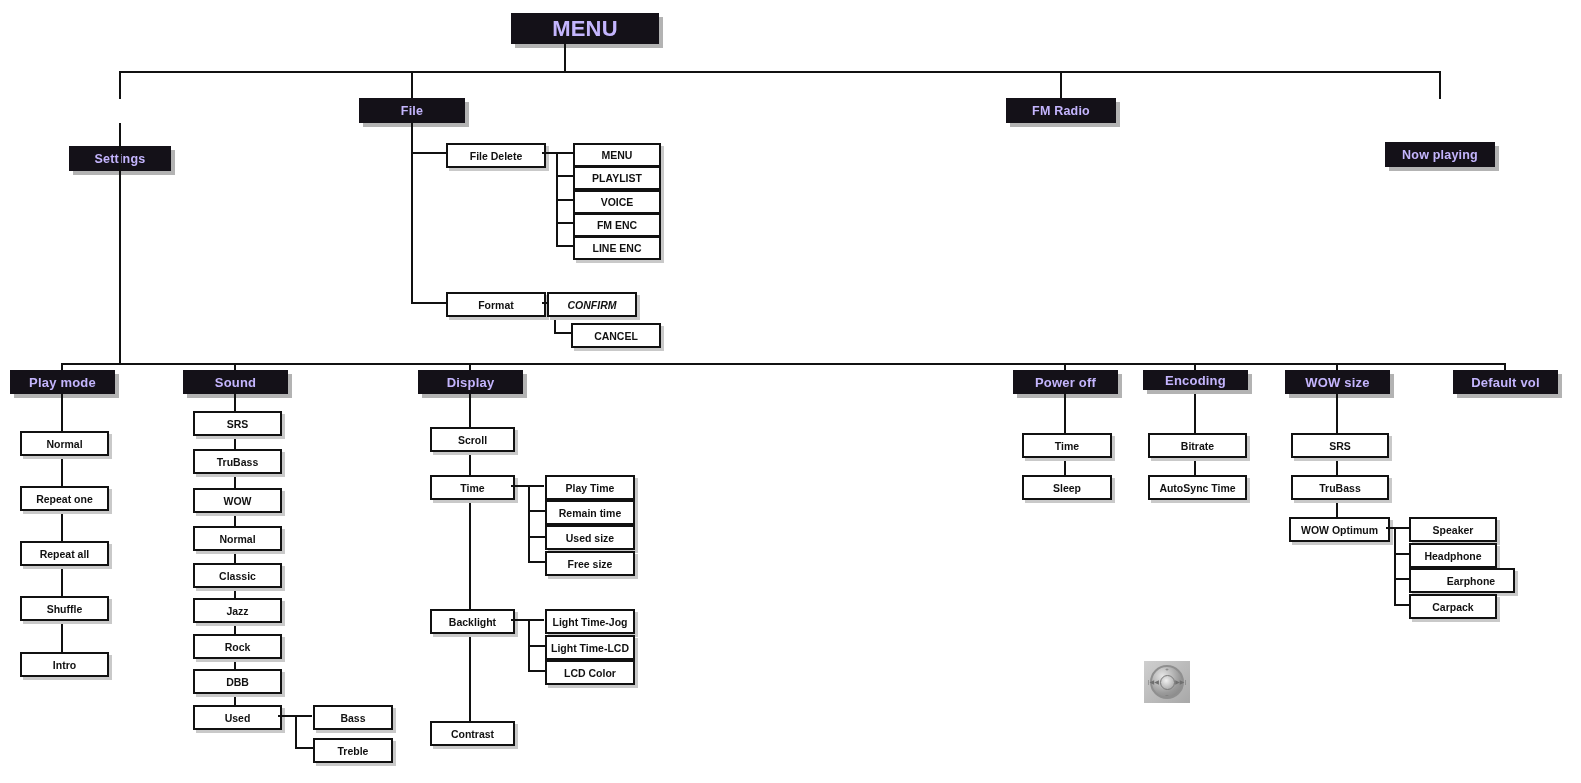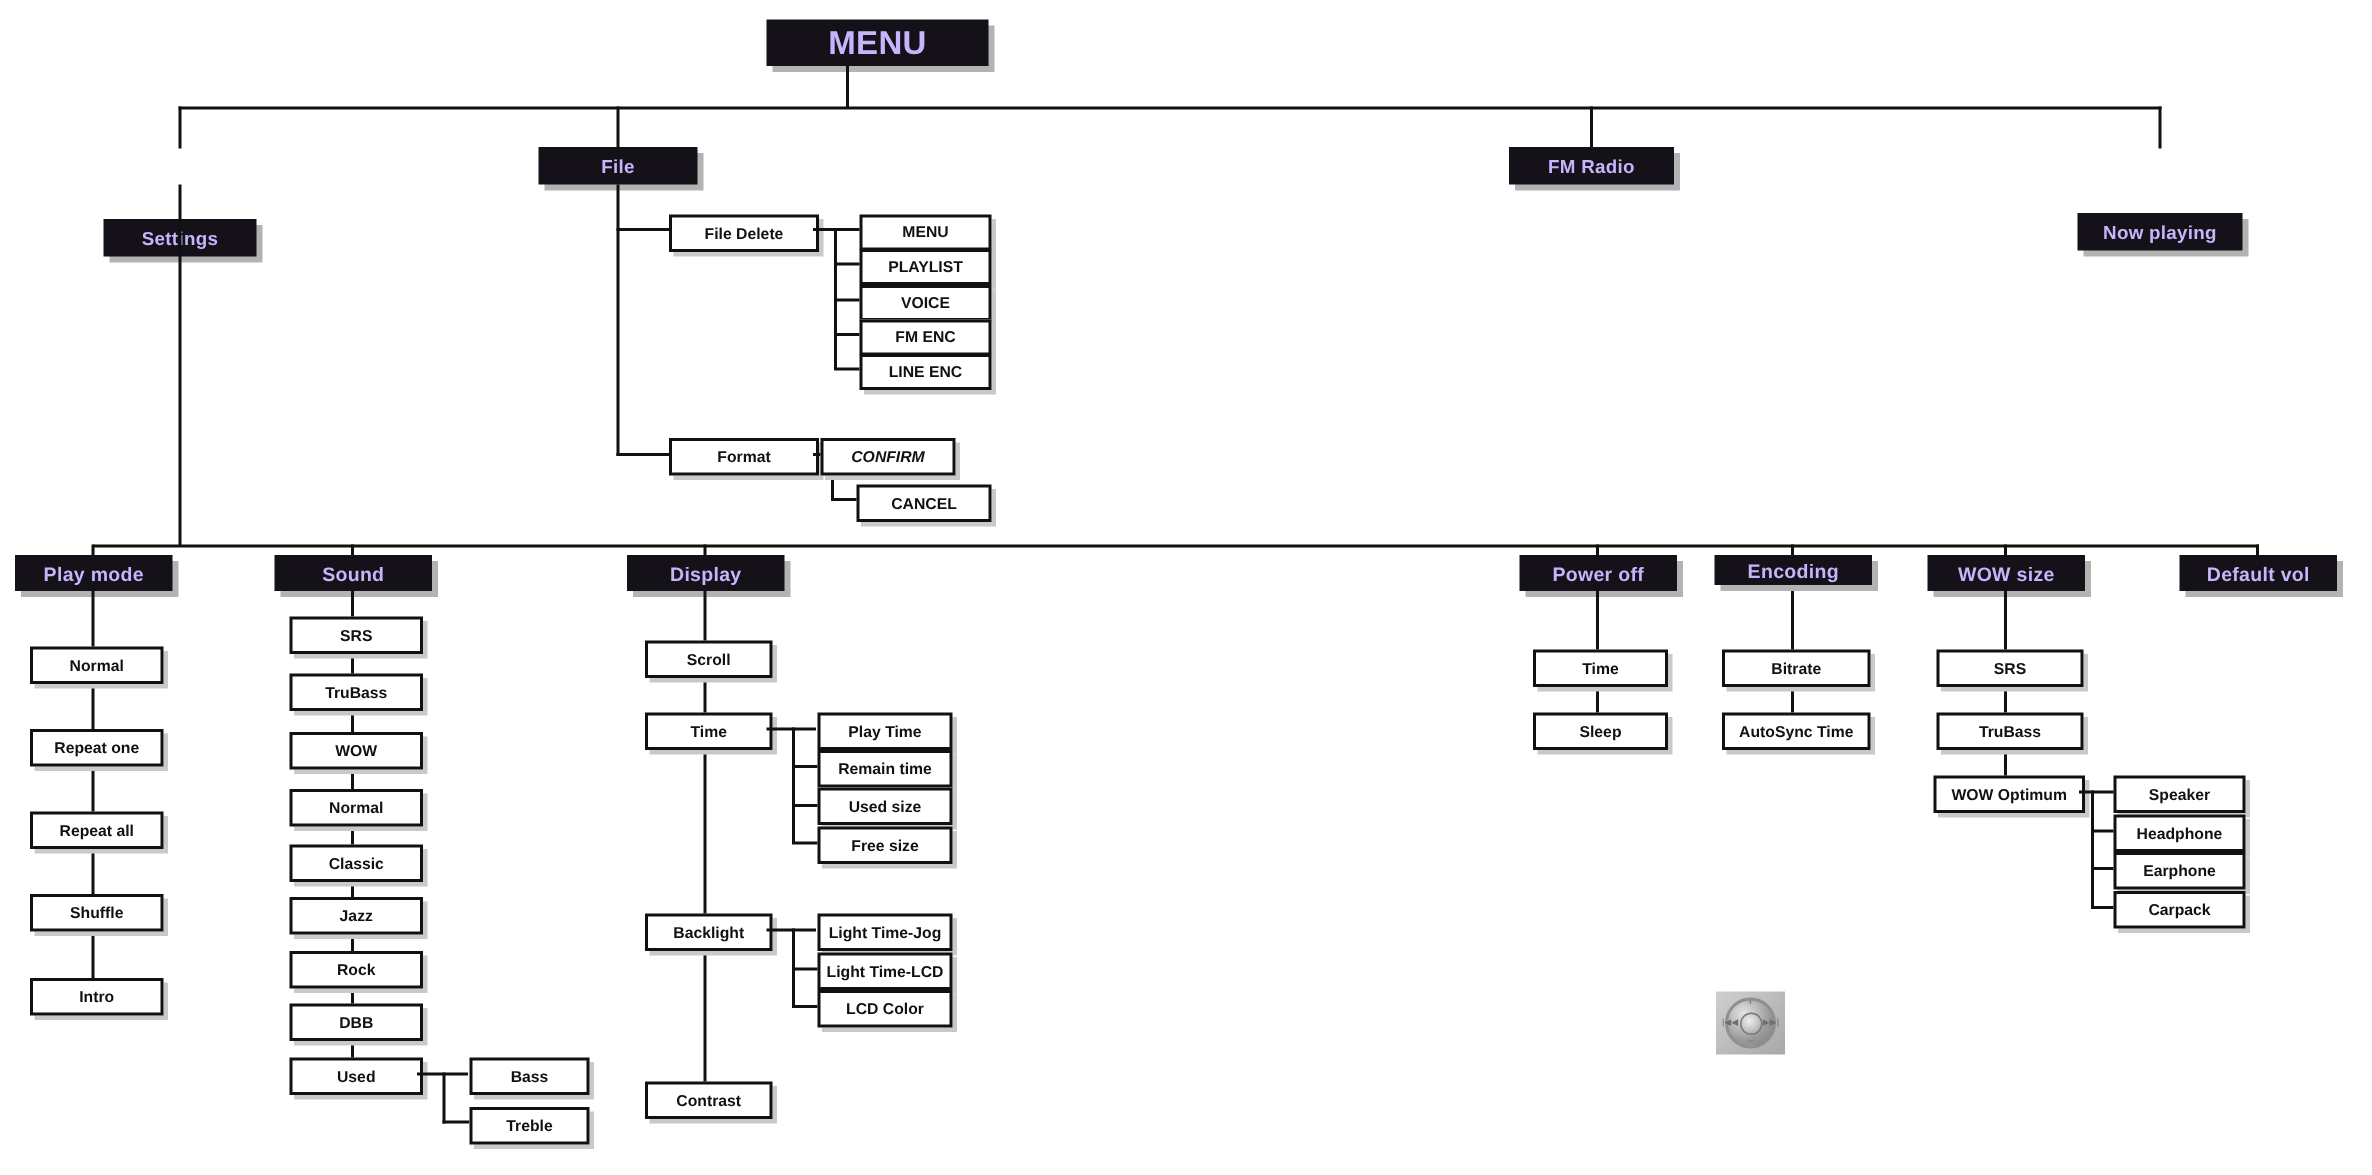--- a/index.html
+++ b/index.html
@@ -185,21 +185,21 @@
   <div class="node-box" style="left:1291px;top:433px;width:94px;height:21px;">SRS</div>
   <div class="node-box" style="left:1291px;top:475px;width:94px;height:21px;">TruBass</div>
   <div class="node-box" style="left:1289px;top:517px;width:97px;height:21px;">WOW Optimum</div>
   <div class="ln" style="left:1386px;top:527px;width:25px;height:2px;"></div>
   <div class="ln" style="left:1394px;top:527px;width:2px;height:78px;"></div>
   <div class="ln" style="left:1394px;top:553px;width:16px;height:2px;"></div>
   <div class="ln" style="left:1394px;top:578px;width:16px;height:2px;"></div>
   <div class="ln" style="left:1394px;top:604px;width:16px;height:2px;"></div>
   <div class="node-box" style="left:1409px;top:517px;width:84px;height:21px;">Speaker</div>
   <div class="node-box" style="left:1409px;top:543px;width:84px;height:21px;">Headphone</div>
-  <div class="node-box" style="left:1409px;top:568px;width:84px;height:21px;">Earphone</div>
+  <div class="node-box" style="left:1409px;top:568px;width:84px;height:21px;padding-left:18px;">Earphone</div>
   <div class="node-box" style="left:1409px;top:594px;width:84px;height:21px;">Carpack</div>
 
   <div class="ln" style="left:1504px;top:363px;width:2px;height:9px;"></div>
   <div class="node-dark t3" style="left:1453px;top:370px;width:105px;height:24px;">Default vol</div>
 
   <div id="jog" style="left:1144px;top:661px;width:46px;height:42px;">
     <span class="mk up">+</span>
     <span class="mk dn">−</span>
     <span class="mk lf">|◀◀</span>
     <span class="mk rt">▶▶|</span>

